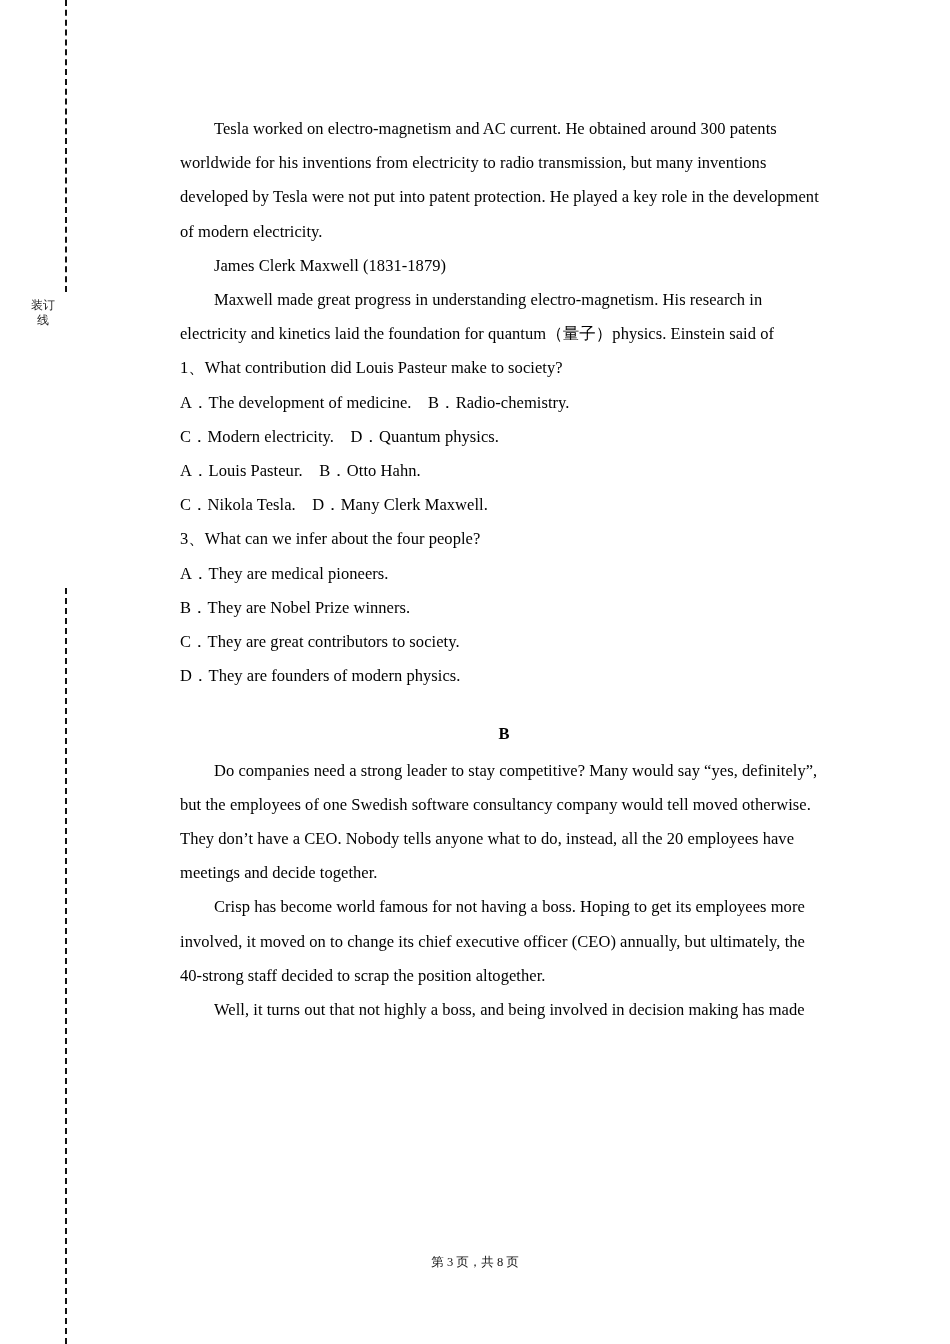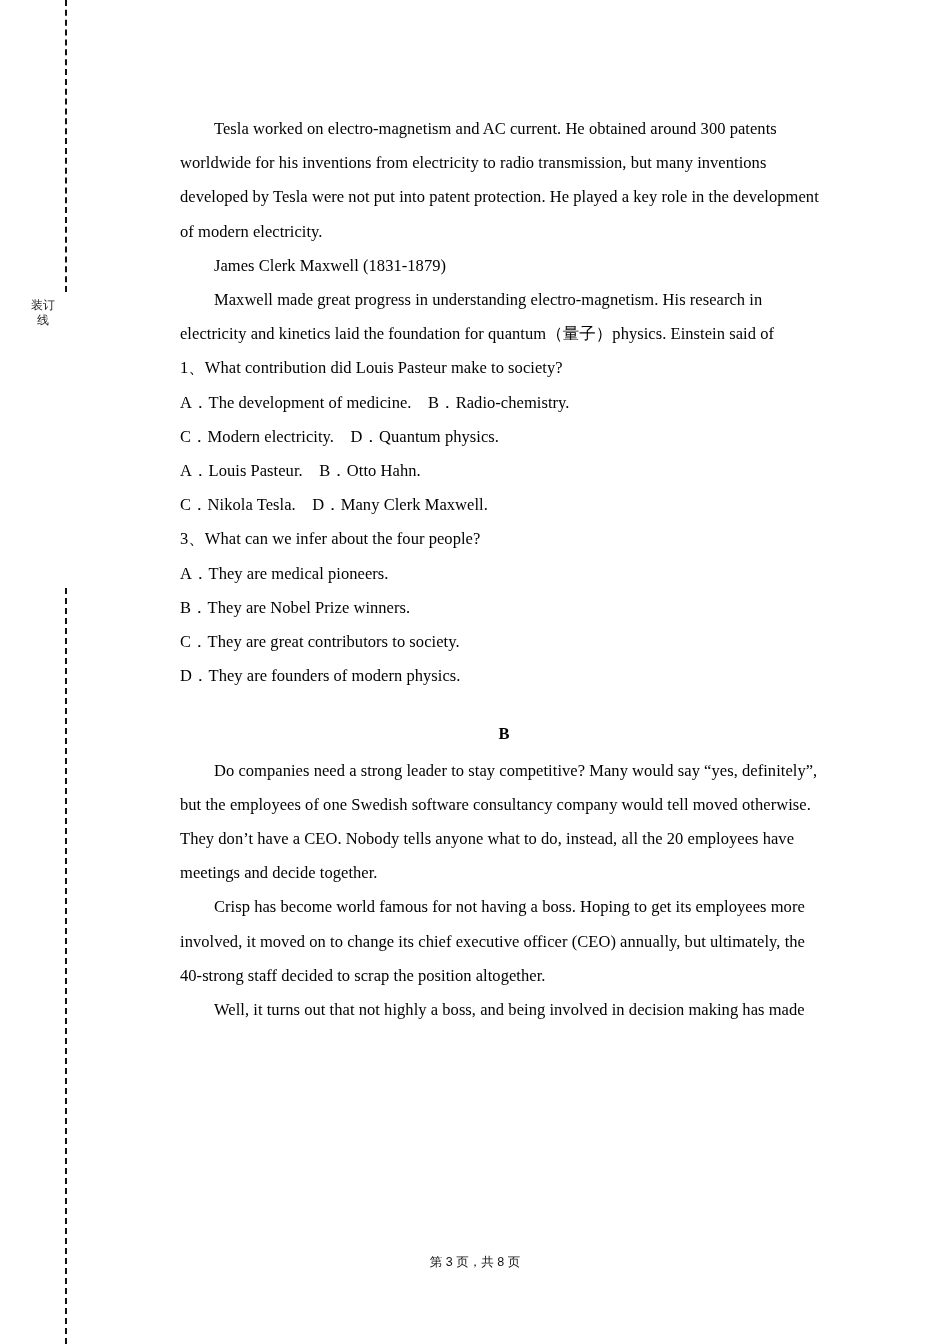--- a/index.html
+++ b/index.html
@@ -73,21 +73,21 @@
   #footer {
     position: absolute;
     left: 0;
     top: 1254px;
     width: 950px;
     text-align: center;
     font-family: "DejaVu Sans", "Liberation Sans", sans-serif;
     font-size: 12.5px;
     color: #111111;
   }
-  #footer .pgnum { font-family: Liberation Sans, sans-serif; text-align: right; }
+  #footer .pgnum { font-family: Liberation Serif, serif; text-align: right; }
 </style>
 </head>
 <body>
 
 <div id="page">
 
   <div class="binding-dash" id="binding-dash-top"></div>
   <div class="binding-dash" id="binding-dash-bottom"></div>
 
   <div id="binding-label">装订线</div>

